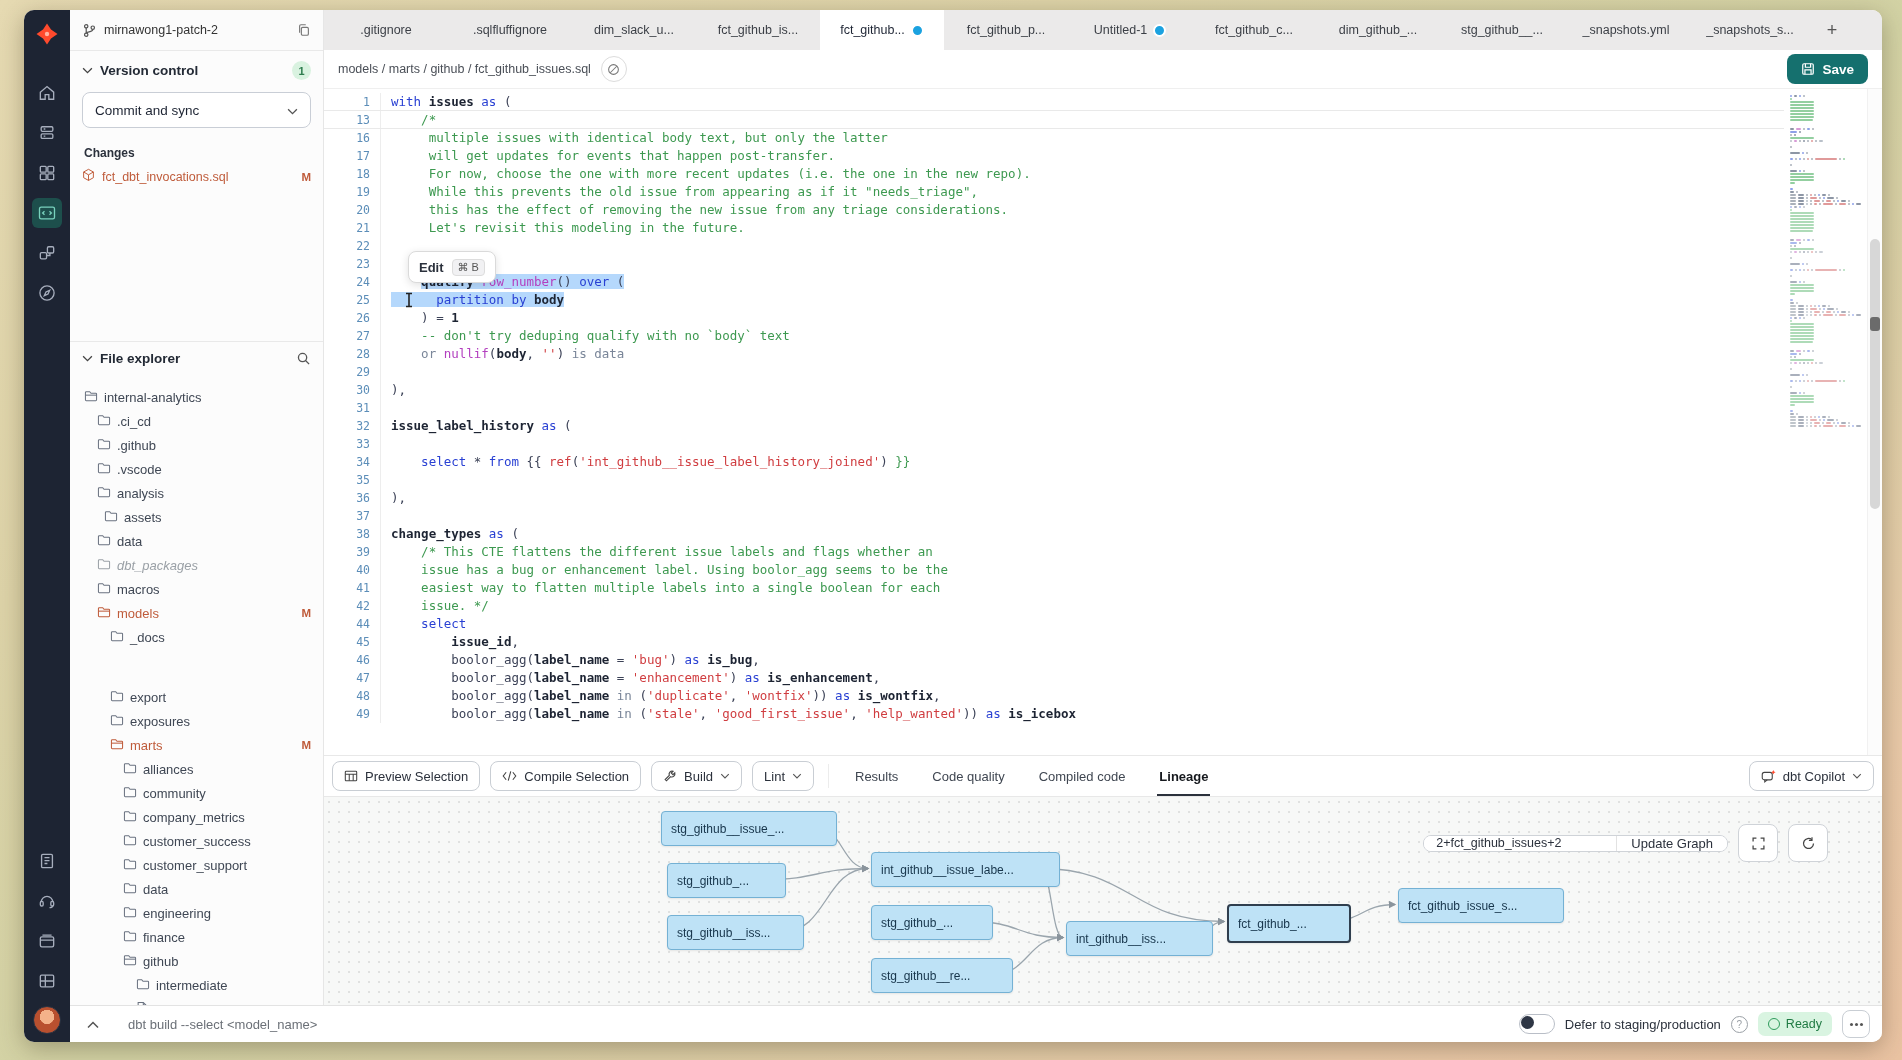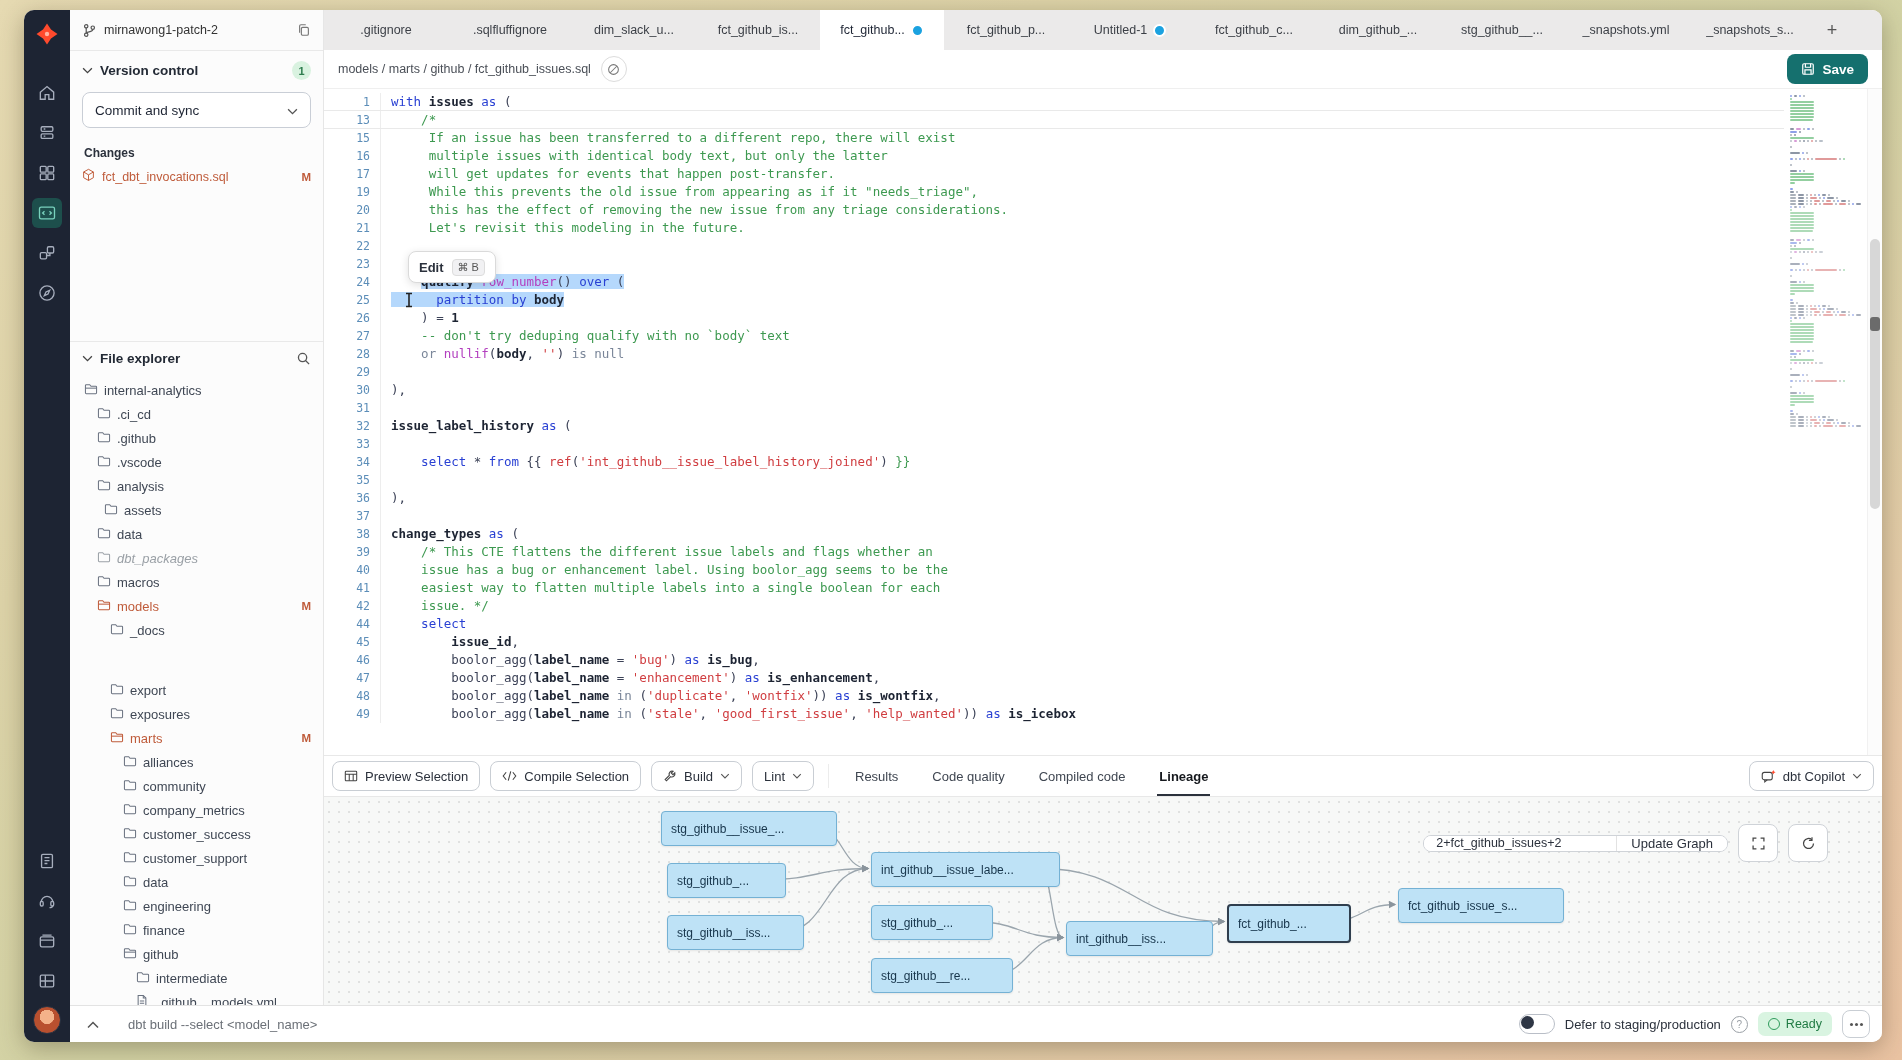--- a/index.html
+++ b/index.html
@@ -29,21 +29,21 @@
   .branch-name{flex:1;color:#333;font-size:12.5px;white-space:nowrap;overflow:hidden;text-overflow:ellipsis;}
   .icon-btn{display:inline-flex;align-items:center;justify-content:center;cursor:pointer;}
   .vc-section{height:290px;flex:none;border-bottom:1px solid #e9e9e9;}
   .sec-head{display:flex;align-items:center;gap:7px;padding:10px 12px 8px;font-weight:bold;color:#232a35;font-size:13.5px;}
   .vc-badge{margin-left:auto;width:19px;height:19px;border-radius:50%;background:#d9f2e0;color:#2f7d4f;font-size:11px;font-weight:bold;display:flex;align-items:center;justify-content:center;}
   .commit-btn{margin:4px 12px 16px;height:34px;border:1px solid #c9ced6;border-radius:8px;background:#fff;display:flex;align-items:center;padding:0 12px;color:#1d2433;font-size:13.5px;cursor:pointer;}
   .commit-btn .chev{margin-left:auto;}
   .changes-label{padding:2px 14px 6px;font-size:12px;font-weight:bold;color:#2b313c;}
   .chg-row{display:flex;align-items:center;gap:7px;padding:2px 12px;position:relative;color:#bf5b3a;font-size:12.5px;cursor:pointer;}
   .chg-row .m{position:absolute;right:12px;font-weight:bold;font-size:11.5px;}
-  .fe-section{flex:1;display:flex;flex-direction:column;min-height:0;}
+  .fe-section{flex:1;display:flex;flex-direction:column;min-height:0;gap:7px;}
   .fe-head{display:flex;align-items:center;gap:7px;padding:9px 12px 6px;font-weight:bold;color:#232a35;font-size:13.5px;}
   .fe-head .search{margin-left:auto;}
   .tree{flex:1;overflow:hidden;padding-top:6px;}
   .tree-row{height:24px;display:flex;align-items:center;gap:6px;position:relative;cursor:pointer;white-space:nowrap;}
   .tree-row .lbl{font-size:13px;}
   .tree-row.muted .lbl{color:#9aa0a6;font-style:italic;}
   .tree-row.orange .lbl{color:#bf5b3a;}
   .tree-row .m{position:absolute;right:12px;color:#bf5b3a;font-weight:bold;font-size:11.5px;}
   .tree-row svg{flex:none;}
 
@@ -503,32 +503,32 @@
             <div class="code-lines" id="code-lines">
                 <div class="crow fold">
                   <span class="gut">1</span>
                   <span class="ctext"><span class="ck">with</span><span class="ct"> </span><span class="cb">issues</span><span class="ct"> </span><span class="ck">as</span><span class="ct"> (</span></span>
                 </div>
                 <div class="crow fold">
                   <span class="gut">13</span>
                   <span class="ctext"><span class="cc">    /*</span></span>
                 </div>
                 <div class="crow">
-                  <span class="gut">15</span>
-                  <span class="ctext"><span class="cc">     If an issue has been transferred to a different repo, there will exist</span></span>
-                </div>
-                <div class="crow">
                   <span class="gut">16</span>
                   <span class="ctext"><span class="cc">     multiple issues with identical body text, but only the latter</span></span>
                 </div>
                 <div class="crow">
                   <span class="gut">17</span>
                   <span class="ctext"><span class="cc">     will get updates for events that happen post-transfer.</span></span>
                 </div>
                 <div class="crow">
+                  <span class="gut">18</span>
+                  <span class="ctext"><span class="cc">     For now, choose the one with more recent updates (i.e. the one in the new repo).</span></span>
+                </div>
+                <div class="crow">
                   <span class="gut">19</span>
                   <span class="ctext"><span class="cc">     While this prevents the old issue from appearing as if it "needs_triage",</span></span>
                 </div>
                 <div class="crow">
                   <span class="gut">20</span>
                   <span class="ctext"><span class="cc">     this has the effect of removing the new issue from any triage considerations.</span></span>
                 </div>
                 <div class="crow">
                   <span class="gut">21</span>
                   <span class="ctext"><span class="cc">     Let's revisit this modeling in the future.</span></span>
@@ -552,21 +552,21 @@
                 <div class="crow">
                   <span class="gut">26</span>
                   <span class="ctext"><span class="ct">    ) = </span><span class="cb">1</span></span>
                 </div>
                 <div class="crow">
                   <span class="gut">27</span>
                   <span class="ctext"><span class="ct">    </span><span class="cc">-- don't try deduping qualify with no `body` text</span></span>
                 </div>
                 <div class="crow">
                   <span class="gut">28</span>
-                  <span class="ctext"><span class="ct">    </span><span class="co">or</span><span class="ct"> </span><span class="cf">nullif</span><span class="ct">(</span><span class="cb">body</span><span class="ct">, </span><span class="cs">''</span><span class="ct">)</span><span class="ct"> </span><span class="co">is null</span></span>
+                  <span class="ctext"><span class="ct">    </span><span class="co">or</span><span class="ct"> </span><span class="cf">nullif</span><span class="ct">(</span><span class="cb">body</span><span class="ct">, </span><span class="cs">''</span><span class="ct">)</span><span class="ct"> </span><span class="co">is data</span></span>
                 </div>
                 <div class="crow">
                   <span class="gut">29</span>
                   <span class="ctext"></span>
                 </div>
                 <div class="crow">
                   <span class="gut">30</span>
                   <span class="ctext"><span class="ct">),</span></span>
                 </div>
                 <div class="crow">

